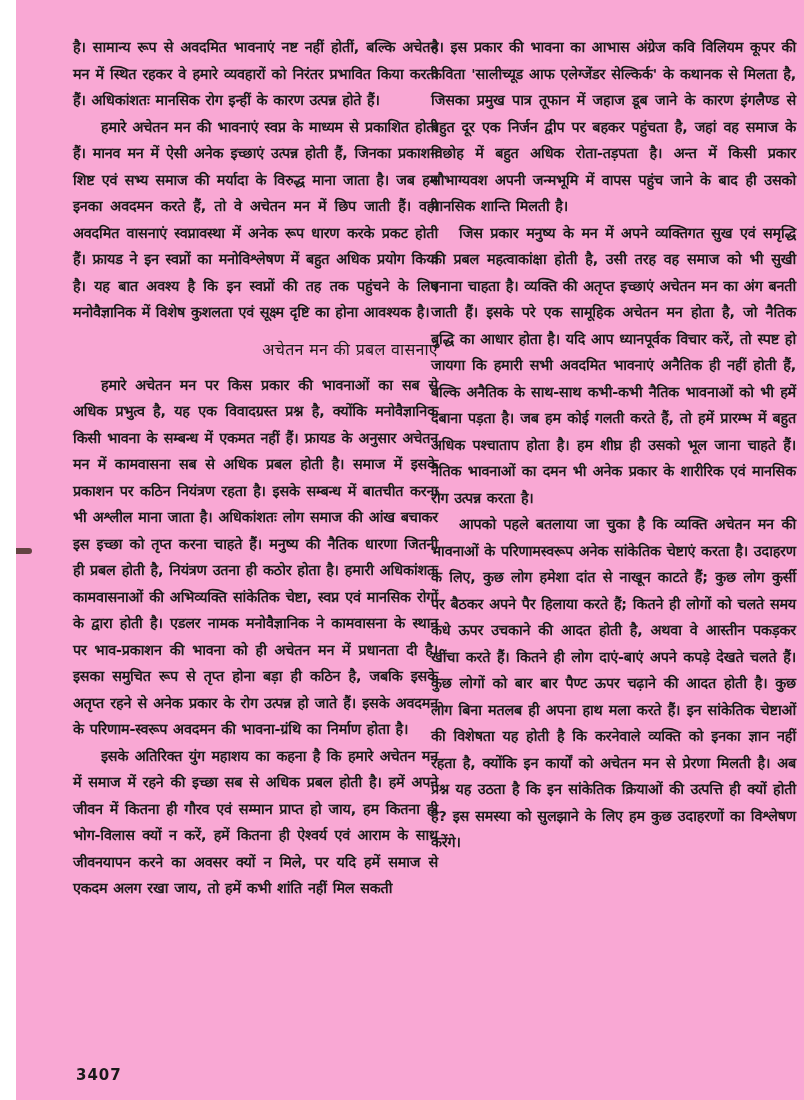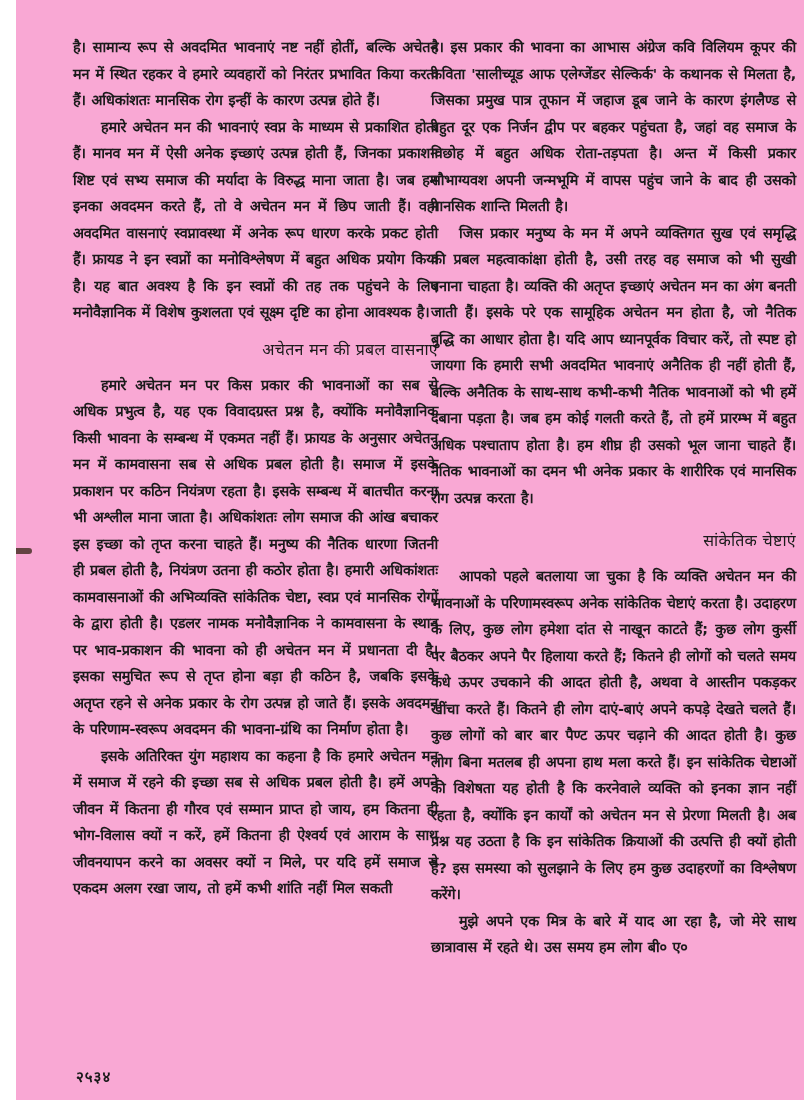--- a/index.html
+++ b/index.html
@@ -108,22 +108,20 @@
     <p class="para">है। सामान्य रूप से अवदमित भावनाएं नष्ट नहीं होतीं, बल्कि अचेतन मन में स्थित रहकर वे हमारे व्यवहारों को निरंतर प्रभावित किया करती हैं। अधिकांशतः मानसिक रोग इन्हीं के कारण उत्पन्न होते हैं।</p>
     <p class="para indent">हमारे अचेतन मन की भावनाएं स्वप्न के माध्यम से प्रकाशित होती हैं। मानव मन में ऐसी अनेक इच्छाएं उत्पन्न होती हैं, जिनका प्रकाशन शिष्ट एवं सभ्य समाज की मर्यादा के विरुद्ध माना जाता है। जब हम इनका अवदमन करते हैं, तो वे अचेतन मन में छिप जाती हैं। वही अवदमित वासनाएं स्वप्नावस्था में अनेक रूप धारण करके प्रकट होती हैं। फ्रायड ने इन स्वप्नों का मनोविश्लेषण में बहुत अधिक प्रयोग किया है। यह बात अवश्य है कि इन स्वप्नों की तह तक पहुंचने के लिए मनोवैज्ञानिक में विशेष कुशलता एवं सूक्ष्म दृष्टि का होना आवश्यक है।</p>
     <h2 class="heading">अचेतन मन की प्रबल वासनाएं</h2>
     <p class="para indent">हमारे अचेतन मन पर किस प्रकार की भावनाओं का सब से अधिक प्रभुत्व है, यह एक विवादग्रस्त प्रश्न है, क्योंकि मनोवैज्ञानिक किसी भावना के सम्बन्ध में एकमत नहीं हैं। फ्रायड के अनुसार अचेतन मन में कामवासना सब से अधिक प्रबल होती है। समाज में इसके प्रकाशन पर कठिन नियंत्रण रहता है। इसके सम्बन्ध में बातचीत करना भी अश्लील माना जाता है। अधिकांशतः लोग समाज की आंख बचाकर इस इच्छा को तृप्त करना चाहते हैं। मनुष्य की नैतिक धारणा जितनी ही प्रबल होती है, नियंत्रण उतना ही कठोर होता है। हमारी अधिकांशतः कामवासनाओं की अभिव्यक्ति सांकेतिक चेष्टा, स्वप्न एवं मानसिक रोगों के द्वारा होती है। एडलर नामक मनोवैज्ञानिक ने कामवासना के स्थान पर भाव-प्रकाशन की भावना को ही अचेतन मन में प्रधानता दी है। इसका समुचित रूप से तृप्त होना बड़ा ही कठिन है, जबकि इसके अतृप्त रहने से अनेक प्रकार के रोग उत्पन्न हो जाते हैं। इसके अवदमन के परिणाम-स्वरूप अवदमन की भावना-ग्रंथि का निर्माण होता है।</p>
     <p class="para indent">इसके अतिरिक्त युंग महाशय का कहना है कि हमारे अचेतन मन में समाज में रहने की इच्छा सब से अधिक प्रबल होती है। हमें अपने जीवन में कितना ही गौरव एवं सम्मान प्राप्त हो जाय, हम कितना ही भोग-विलास क्यों न करें, हमें कितना ही ऐश्वर्य एवं आराम के साथ जीवनयापन करने का अवसर क्यों न मिले, पर यदि हमें समाज से एकदम अलग रखा जाय, तो हमें कभी शांति नहीं मिल सकती</p>
   </div>
 
   <div class="column col-right">
     <p class="para">है। इस प्रकार की भावना का आभास अंग्रेज कवि विलियम कूपर की कविता 'सालीच्यूड आफ एलेग्जेंडर सेल्किर्क' के कथानक से मिलता है, जिसका प्रमुख पात्र तूफान में जहाज डूब जाने के कारण इंगलैण्ड से बहुत दूर एक निर्जन द्वीप पर बहकर पहुंचता है, जहां वह समाज के विछोह में बहुत अधिक रोता-तड़पता है। अन्त में किसी प्रकार सौभाग्यवश अपनी जन्मभूमि में वापस पहुंच जाने के बाद ही उसको मानसिक शान्ति मिलती है।</p>
     <p class="para indent">जिस प्रकार मनुष्य के मन में अपने व्यक्तिगत सुख एवं समृद्धि की प्रबल महत्वाकांक्षा होती है, उसी तरह वह समाज को भी सुखी बनाना चाहता है। व्यक्ति की अतृप्त इच्छाएं अचेतन मन का अंग बनती जाती हैं। इसके परे एक सामूहिक अचेतन मन होता है, जो नैतिक बुद्धि का आधार होता है। यदि आप ध्यानपूर्वक विचार करें, तो स्पष्ट हो जायगा कि हमारी सभी अवदमित भावनाएं अनैतिक ही नहीं होती हैं, बल्कि अनैतिक के साथ-साथ कभी-कभी नैतिक भावनाओं को भी हमें दबाना पड़ता है। जब हम कोई गलती करते हैं, तो हमें प्रारम्भ में बहुत अधिक पश्चाताप होता है। हम शीघ्र ही उसको भूल जाना चाहते हैं। नैतिक भावनाओं का दमन भी अनेक प्रकार के शारीरिक एवं मानसिक रोग उत्पन्न करता है।</p>
-    <h2 class="heading">सांकेतिक चेष्टाएं</h2>
     <p class="para indent">आपको पहले बतलाया जा चुका है कि व्यक्ति अचेतन मन की भावनाओं के परिणामस्वरूप अनेक सांकेतिक चेष्टाएं करता है। उदाहरण के लिए, कुछ लोग हमेशा दांत से नाखून काटते हैं; कुछ लोग कुर्सी पर बैठकर अपने पैर हिलाया करते हैं; कितने ही लोगों को चलते समय कंधे ऊपर उचकाने की आदत होती है, अथवा वे आस्तीन पकड़कर खींचा करते हैं। कितने ही लोग दाएं-बाएं अपने कपड़े देखते चलते हैं। कुछ लोगों को बार बार पैण्ट ऊपर चढ़ाने की आदत होती है। कुछ लोग बिना मतलब ही अपना हाथ मला करते हैं। इन सांकेतिक चेष्टाओं की विशेषता यह होती है कि करनेवाले व्यक्ति को इनका ज्ञान नहीं रहता है, क्योंकि इन कार्यों को अचेतन मन से प्रेरणा मिलती है। अब प्रश्न यह उठता है कि इन सांकेतिक क्रियाओं की उत्पत्ति ही क्यों होती है? इस समस्या को सुलझाने के लिए हम कुछ उदाहरणों का विश्लेषण करेंगे।</p>
-    <p class="para indent">मुझे अपने एक मित्र के बारे में याद आ रहा है, जो मेरे साथ छात्रावास में रहते थे। उस समय हम लोग बी० ए०</p>
   </div>
 
 
-  <div class="footer-left">२५३४</div>
+  <div class="footer-left">3407</div>
   <div class="footer-right">मनोविज्ञान</div>
 
 </div>
 
 </body></html>

